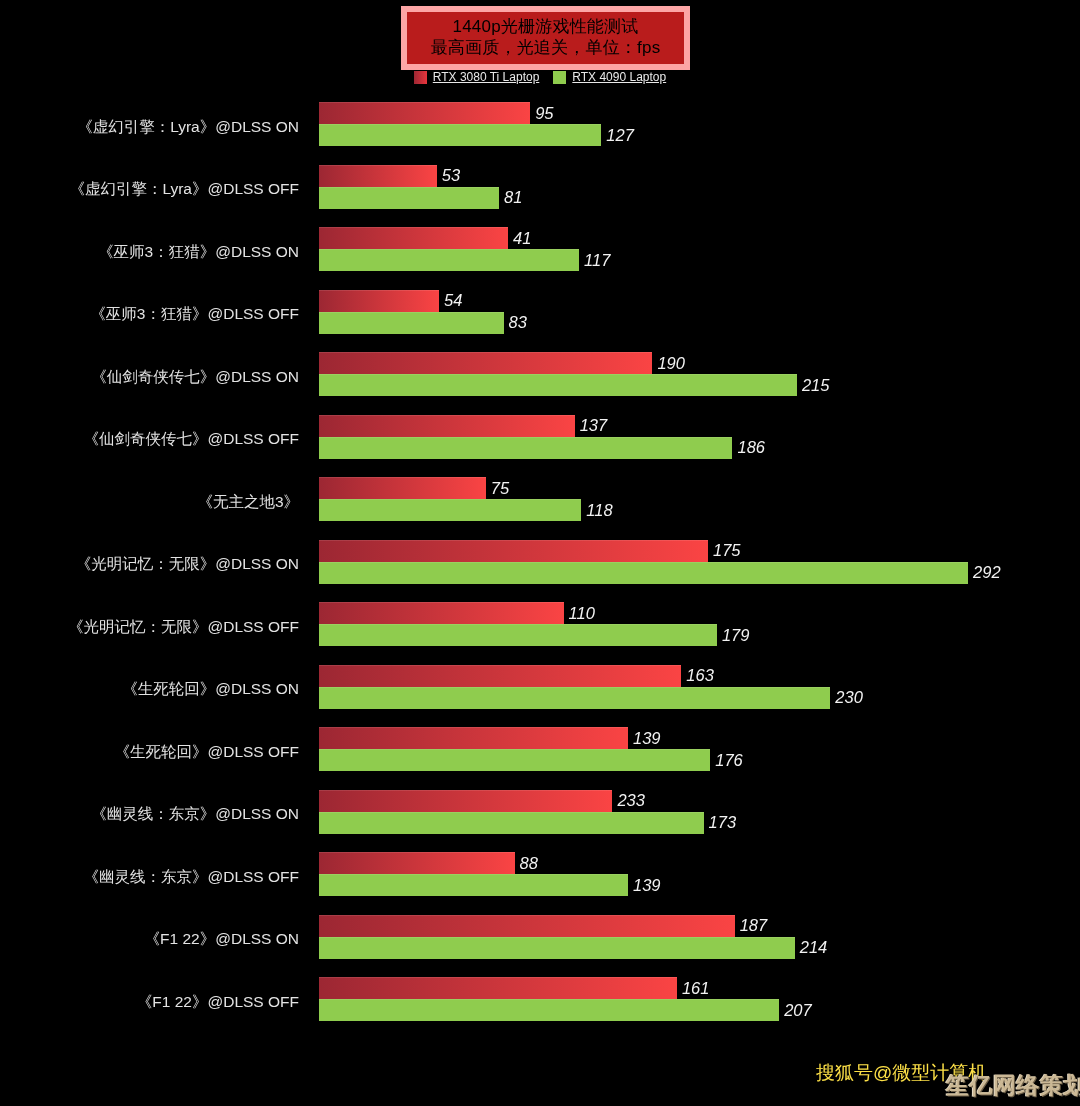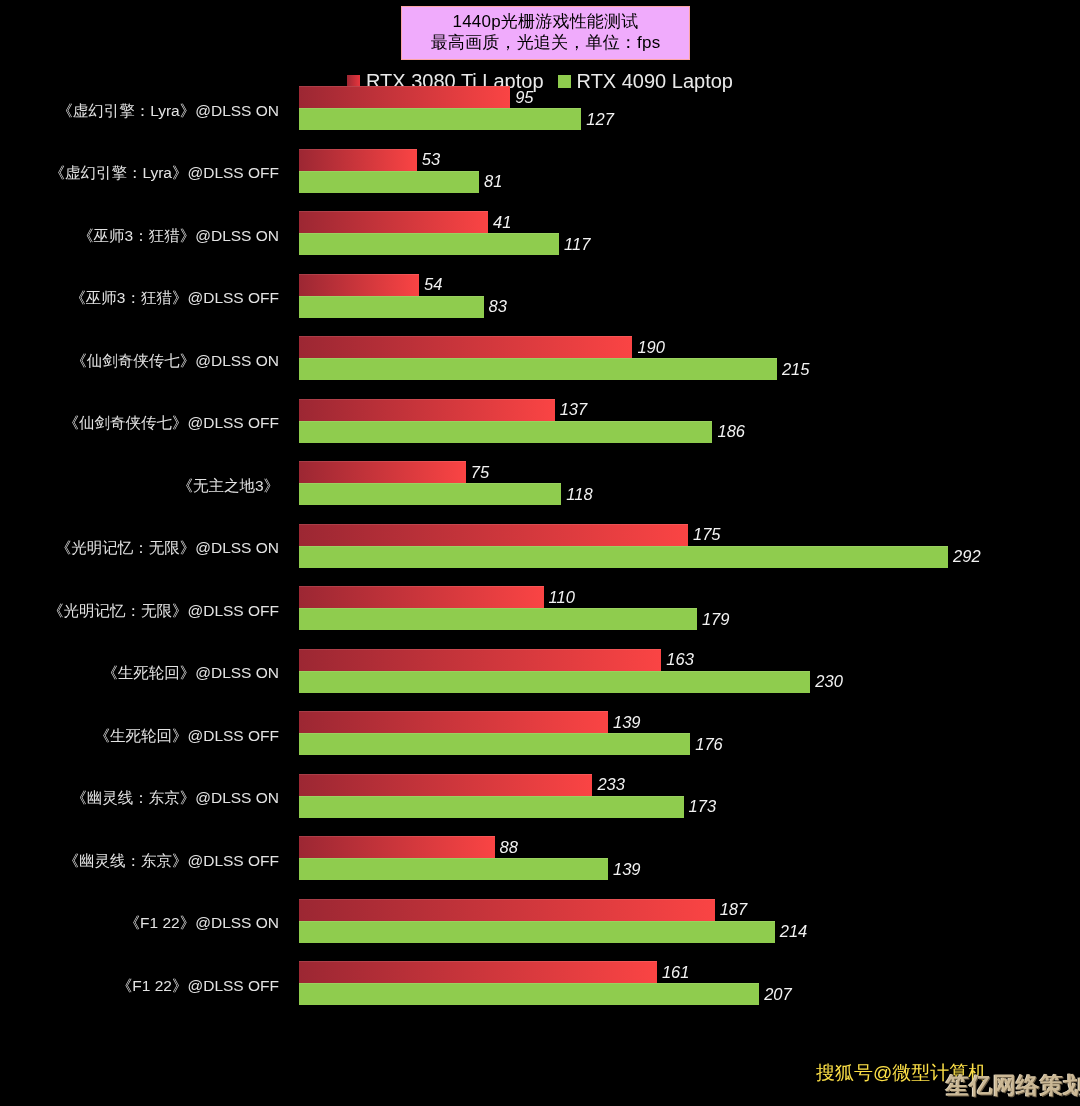--- a/index.html
+++ b/index.html
@@ -16,22 +16,22 @@
     height: 1106px;
     background: #000000;
   }
 
   
   #title-box {
     position: absolute;
     left: 401px;
     top: 6px;
     width: 289px;
-    background: #f0abfc;
-    border: 1px solid #fca5a5;
+    background: #b91c1c;
+    border: 6px solid #fca5a5;
     padding: 4px 8px 5px 8px;
     text-align: center;
     line-height: 1.26;
   }
   #title-box .t-line1 {
     display: block;
     color: #000000;
     font-size: 17px;
     letter-spacing: 0.2px;
     white-space: nowrap;
@@ -64,32 +64,34 @@
     width: 13px;
     height: 13px;
     display: inline-block;
   }
   .legend-swatch.red {
     background: linear-gradient(to right, #9e2733, #e8353d);
   }
   .legend-swatch.green { background: #8fcc4e; }
   .legend-label {
     color: #e9e9e9;
-    font-size: 20px;
+    font-size: 12px;
     white-space: nowrap;
     text-shadow: 0 1px 1px rgba(0,0,0,0.9);
+    text-decoration: underline;
   }
 
   
   #plot {
     position: absolute;
     left: 0;
-    top: 80px;
+    top: 96px;
     width: 1080px;
     height: 1010px;
+    padding-left: 20px;
   }
   .row {
     position: relative;
     height: 62.5px;
     width: 1080px;
   }
   .row-label {
     position: absolute;
     right: 791px;   
     top: 0;

